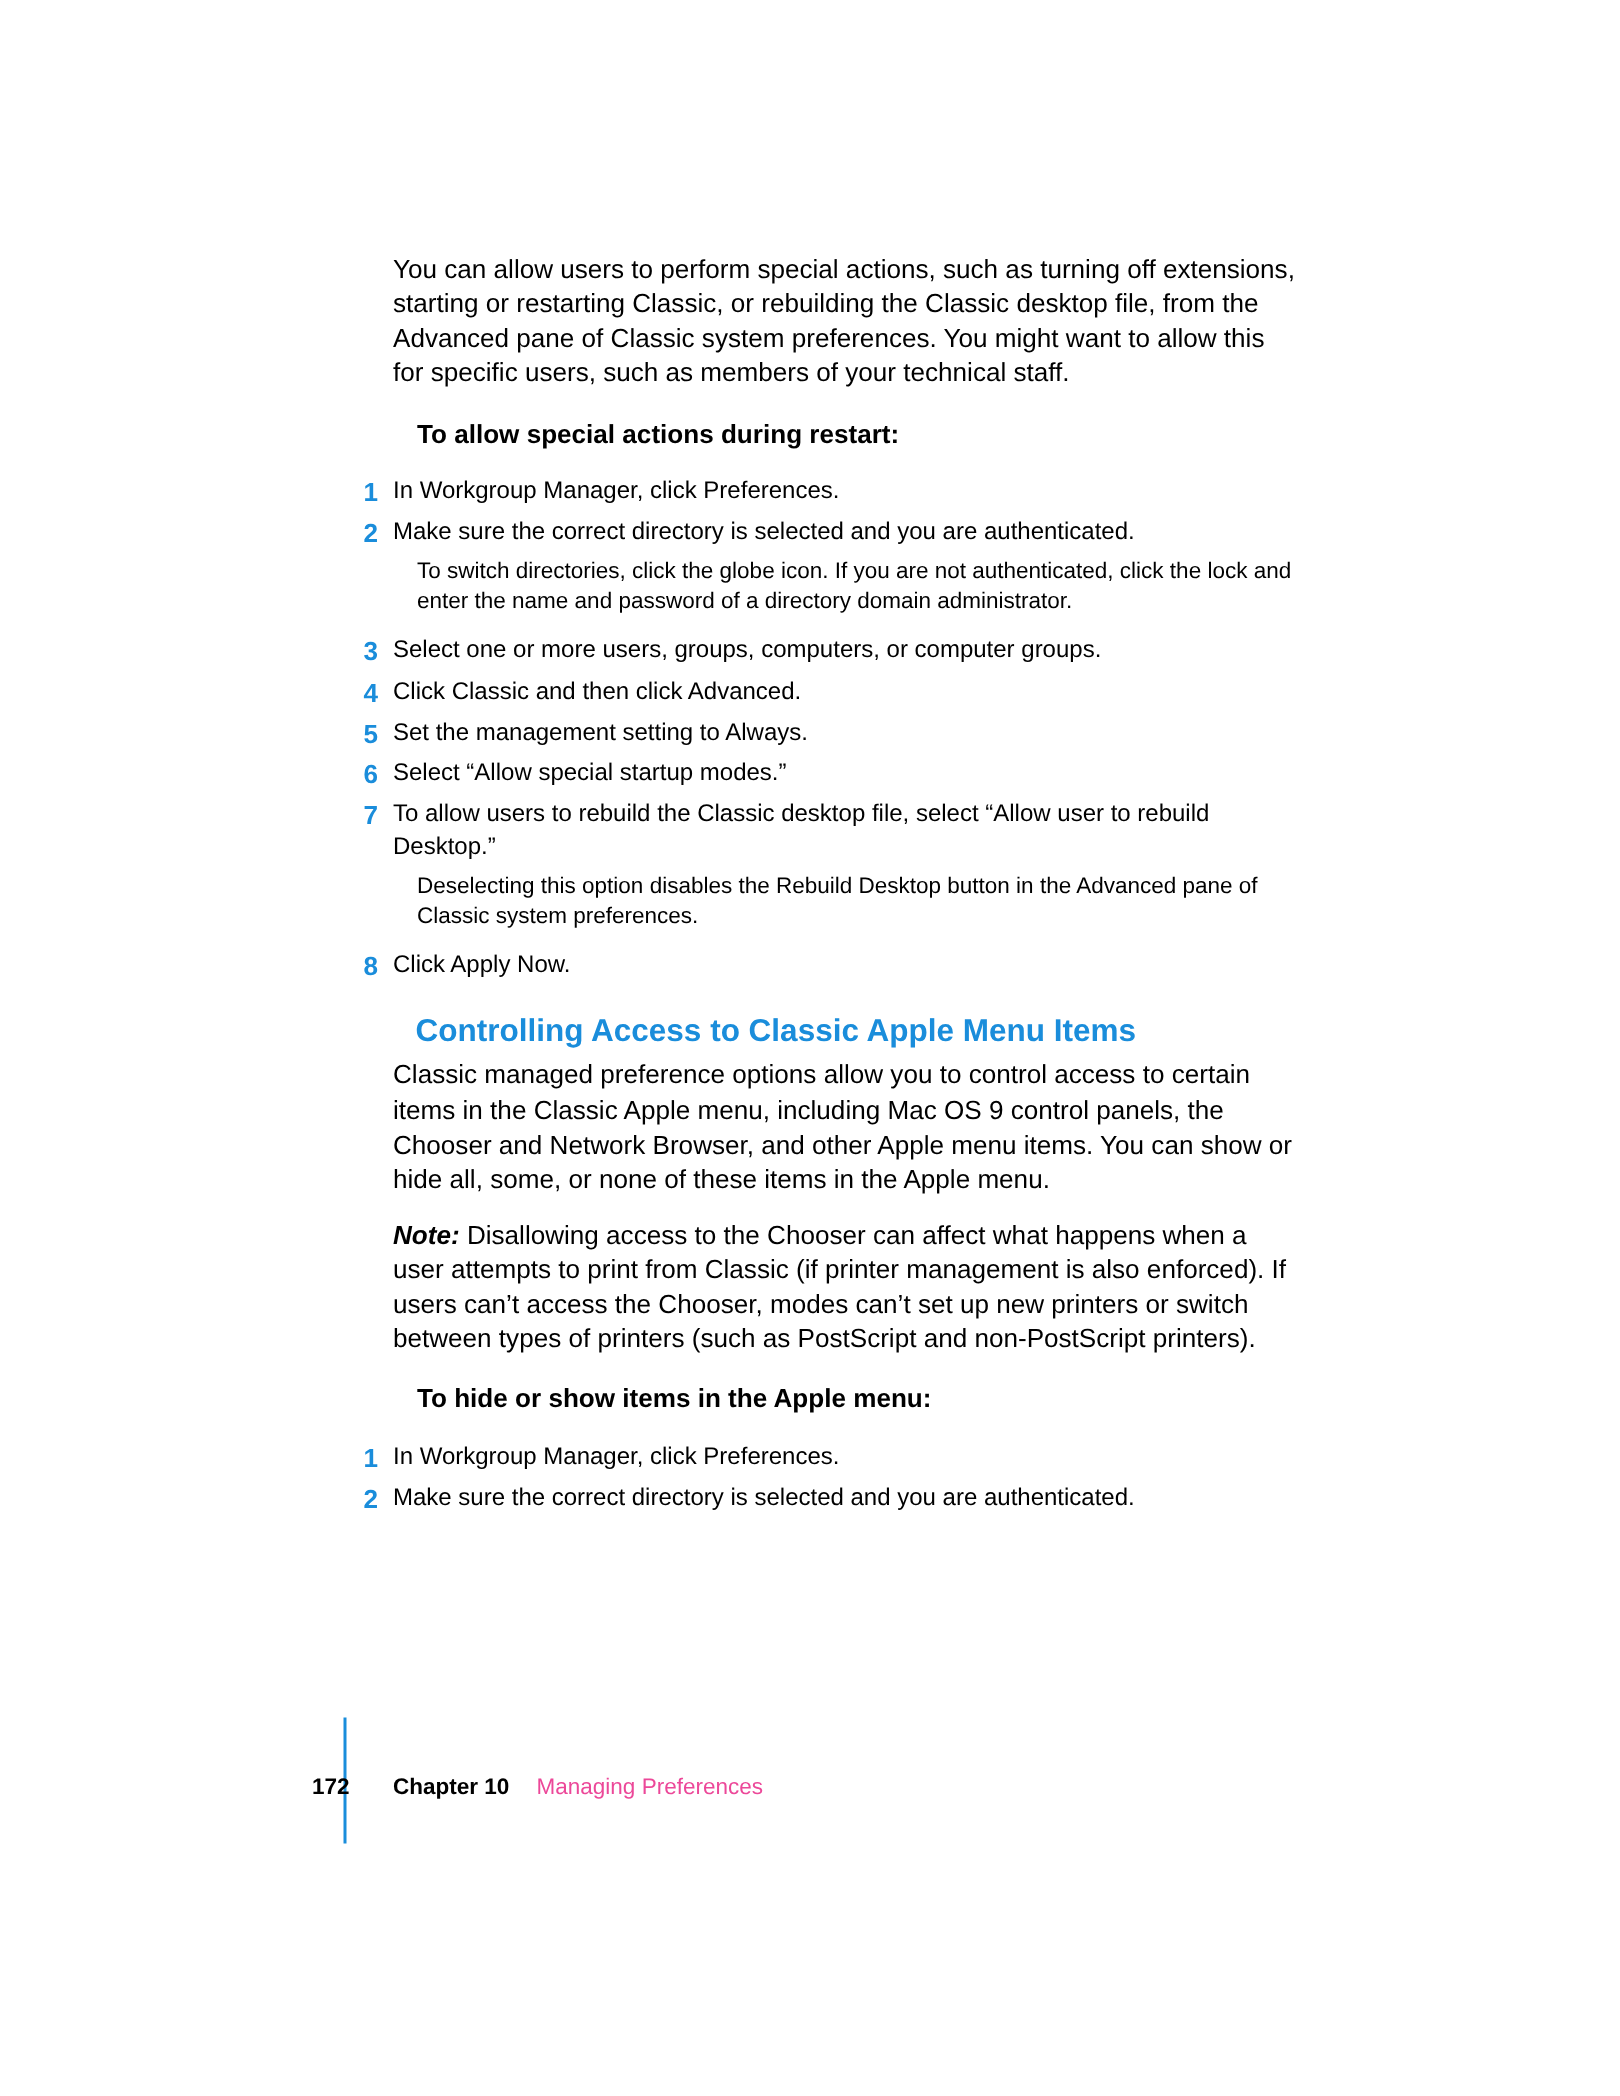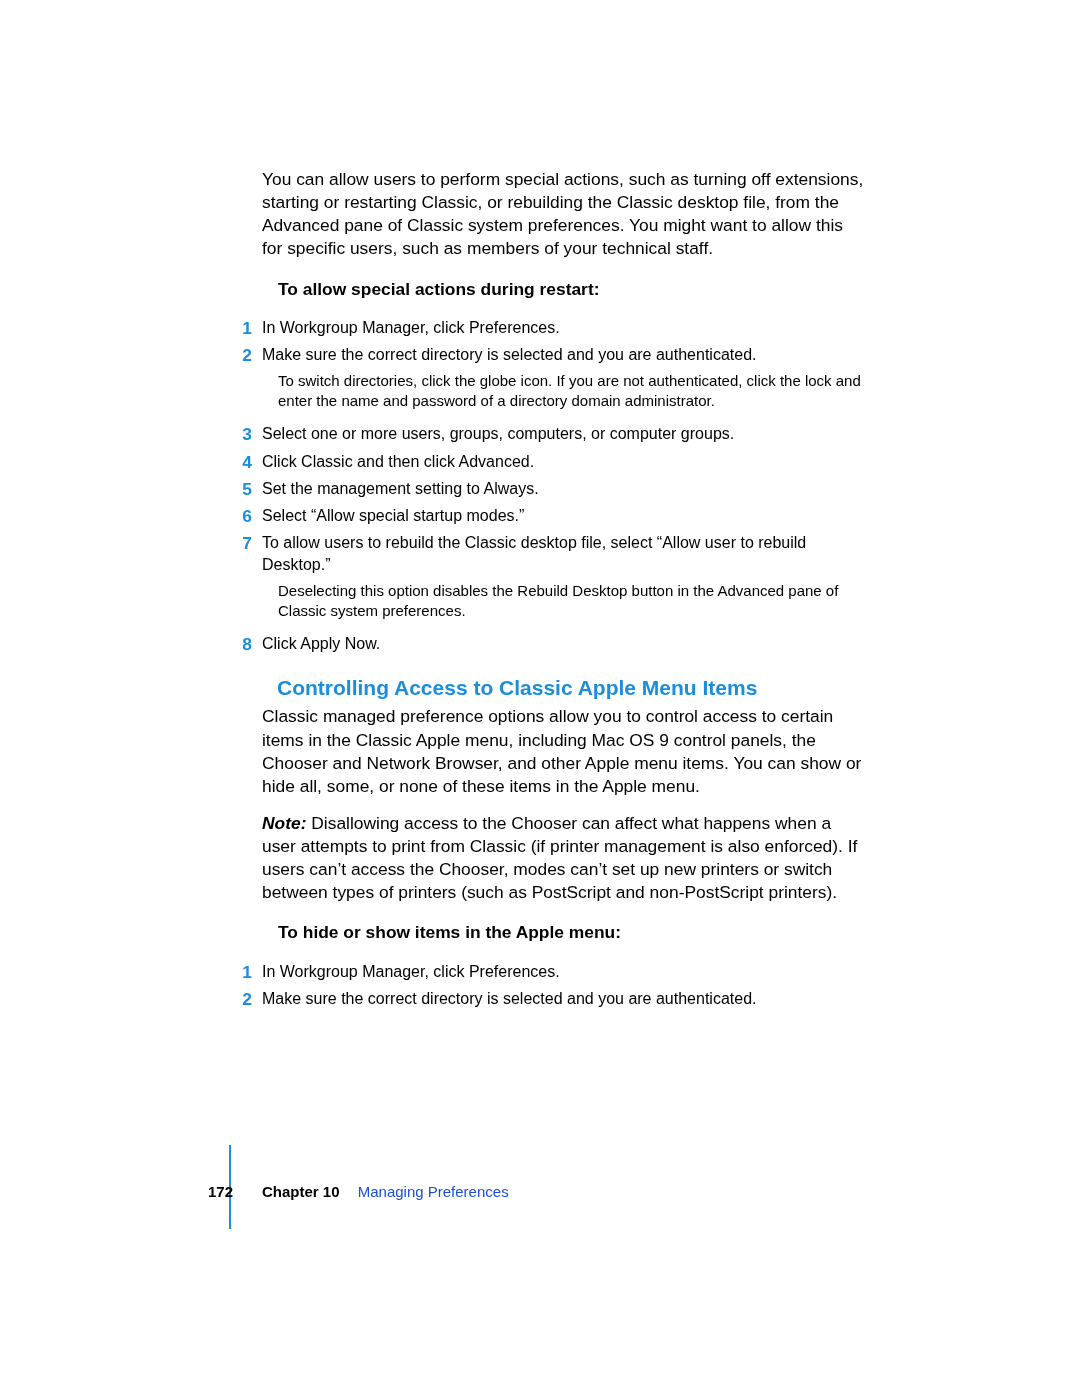--- a/index.html
+++ b/index.html
@@ -99,21 +99,21 @@
   .footer-text {
     position: absolute;
     left: 262px;
     top: -2px;
     font-size: 15px;
   }
   .footer-chapter {
     font-weight: 600;
   }
   .footer-title {
-    color: #1d4ed8;
+    color: #ec4899;
     font-weight: 400;
     margin-left: 14px;
   }
   .block { margin-bottom: 18px; }
 </style>
 </head>
 <body>
 
 <div class="page">
 

